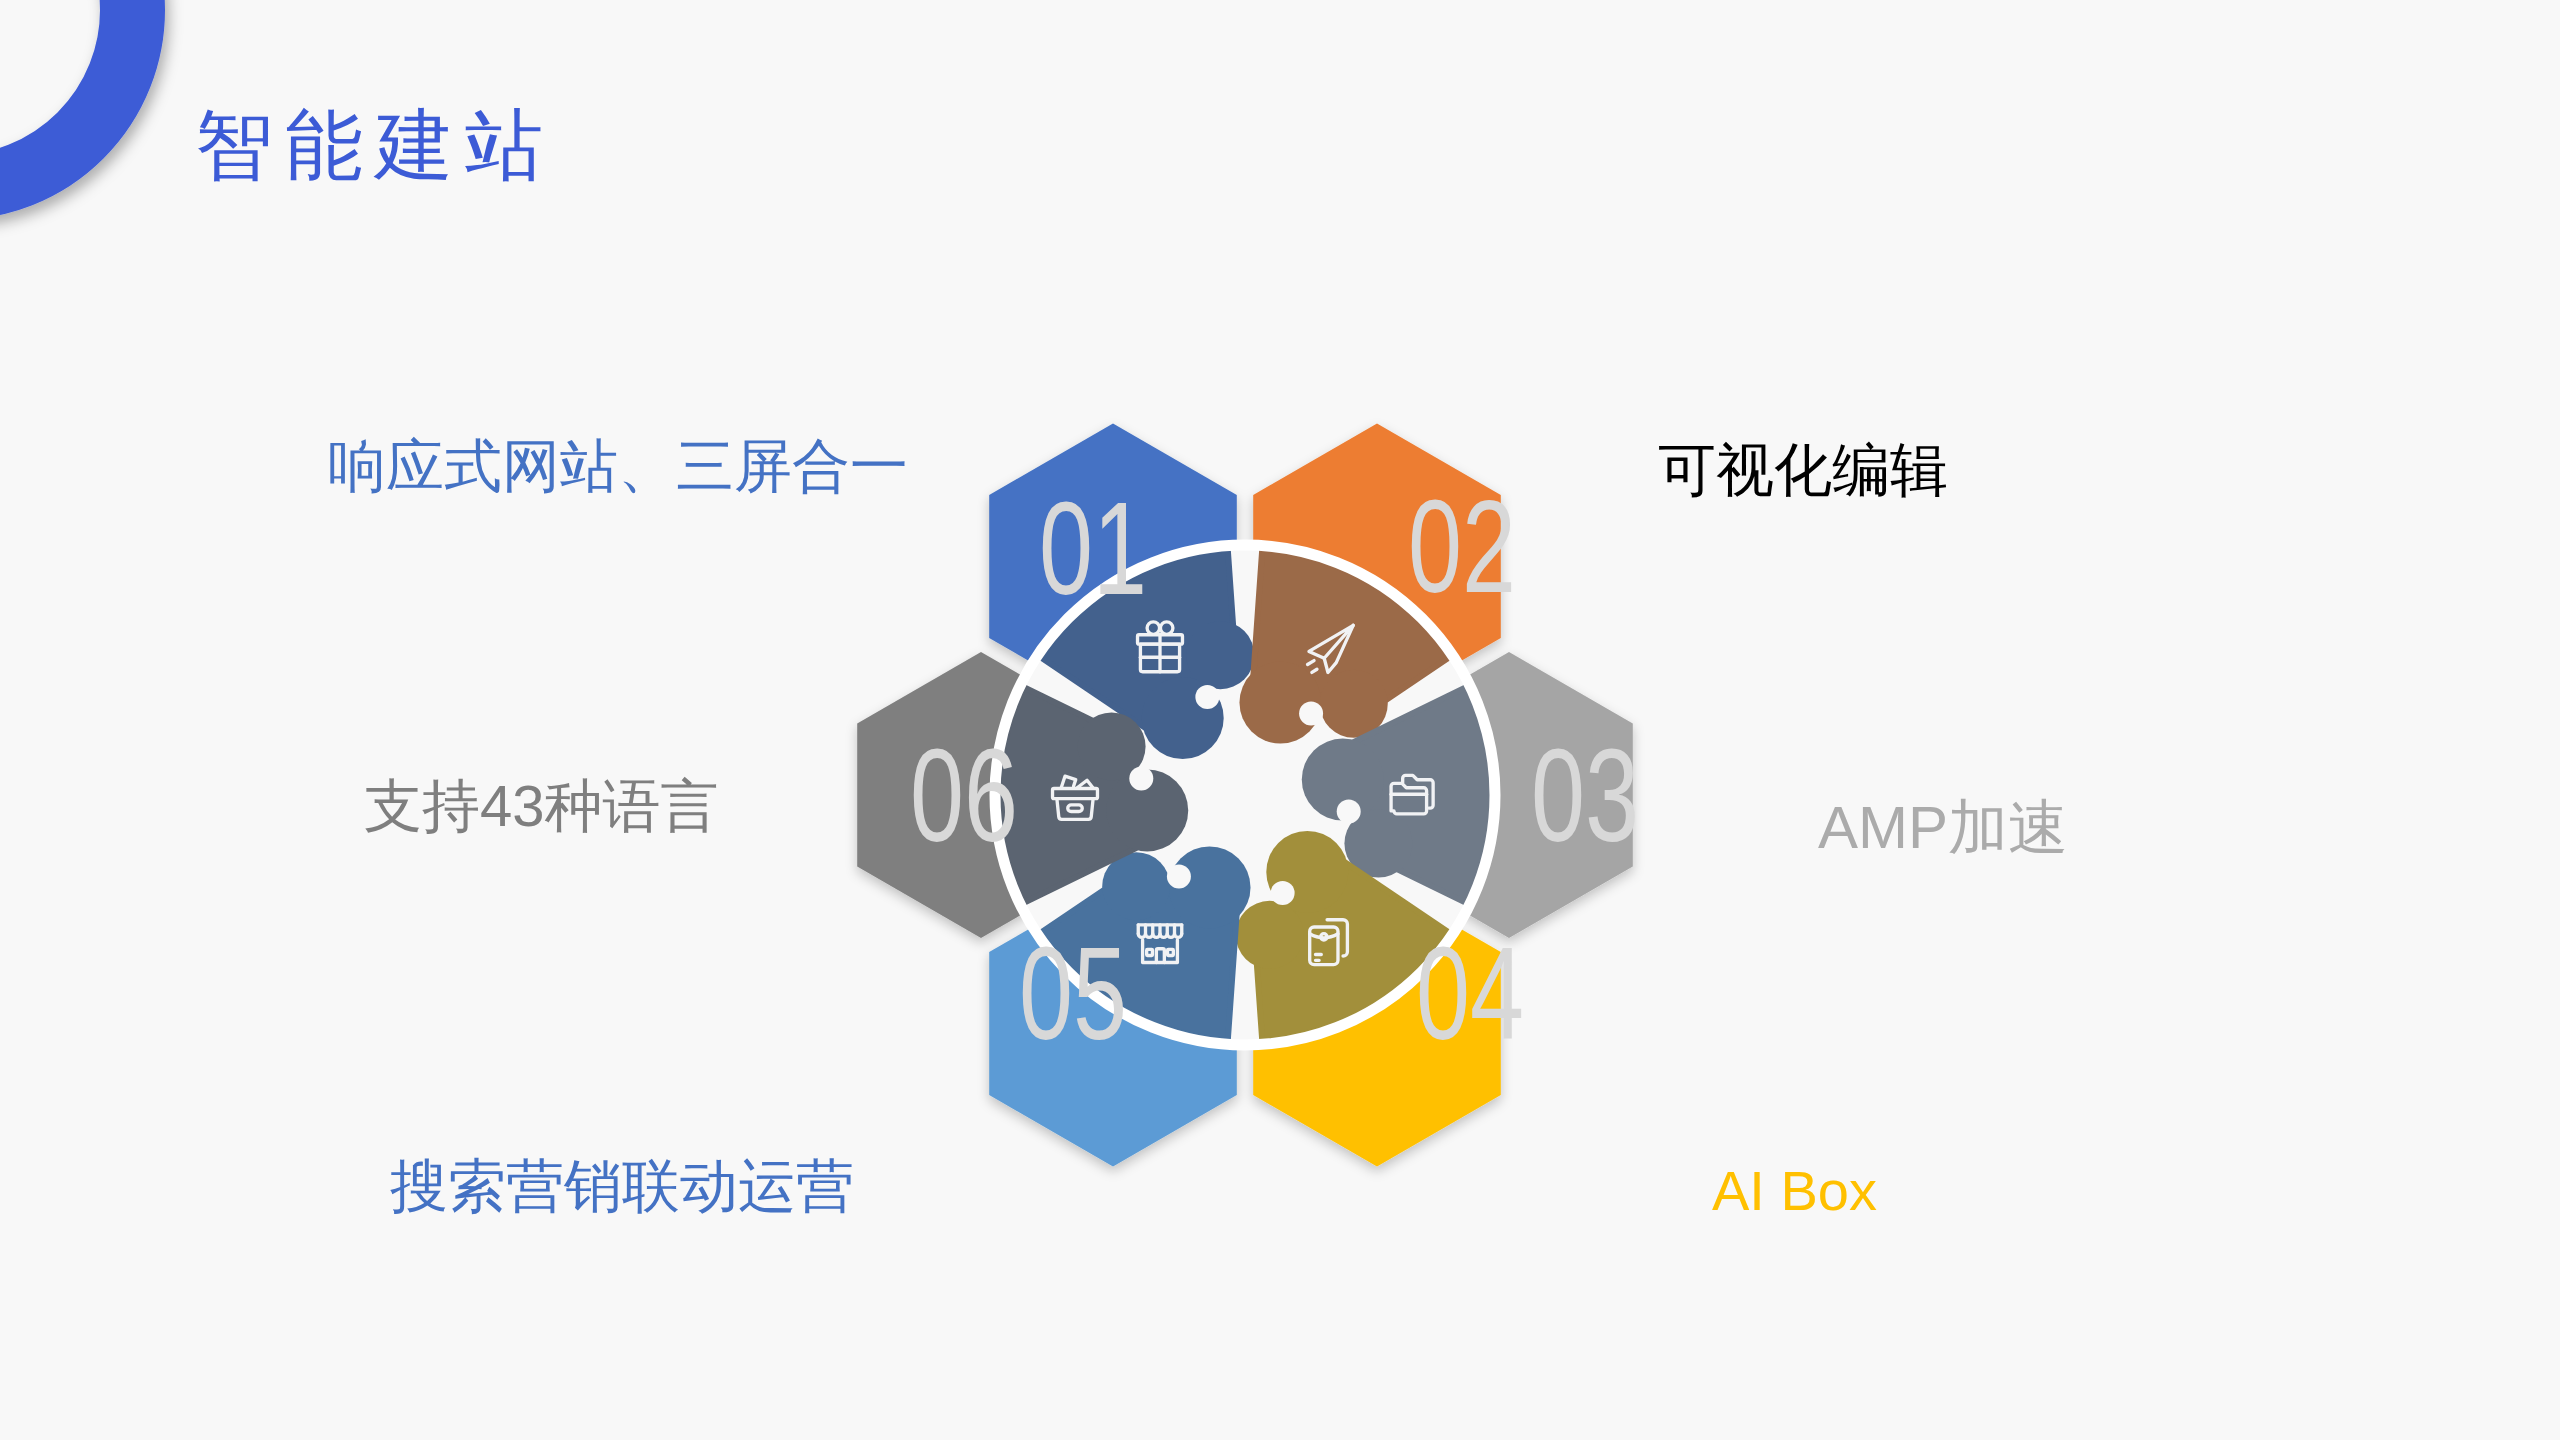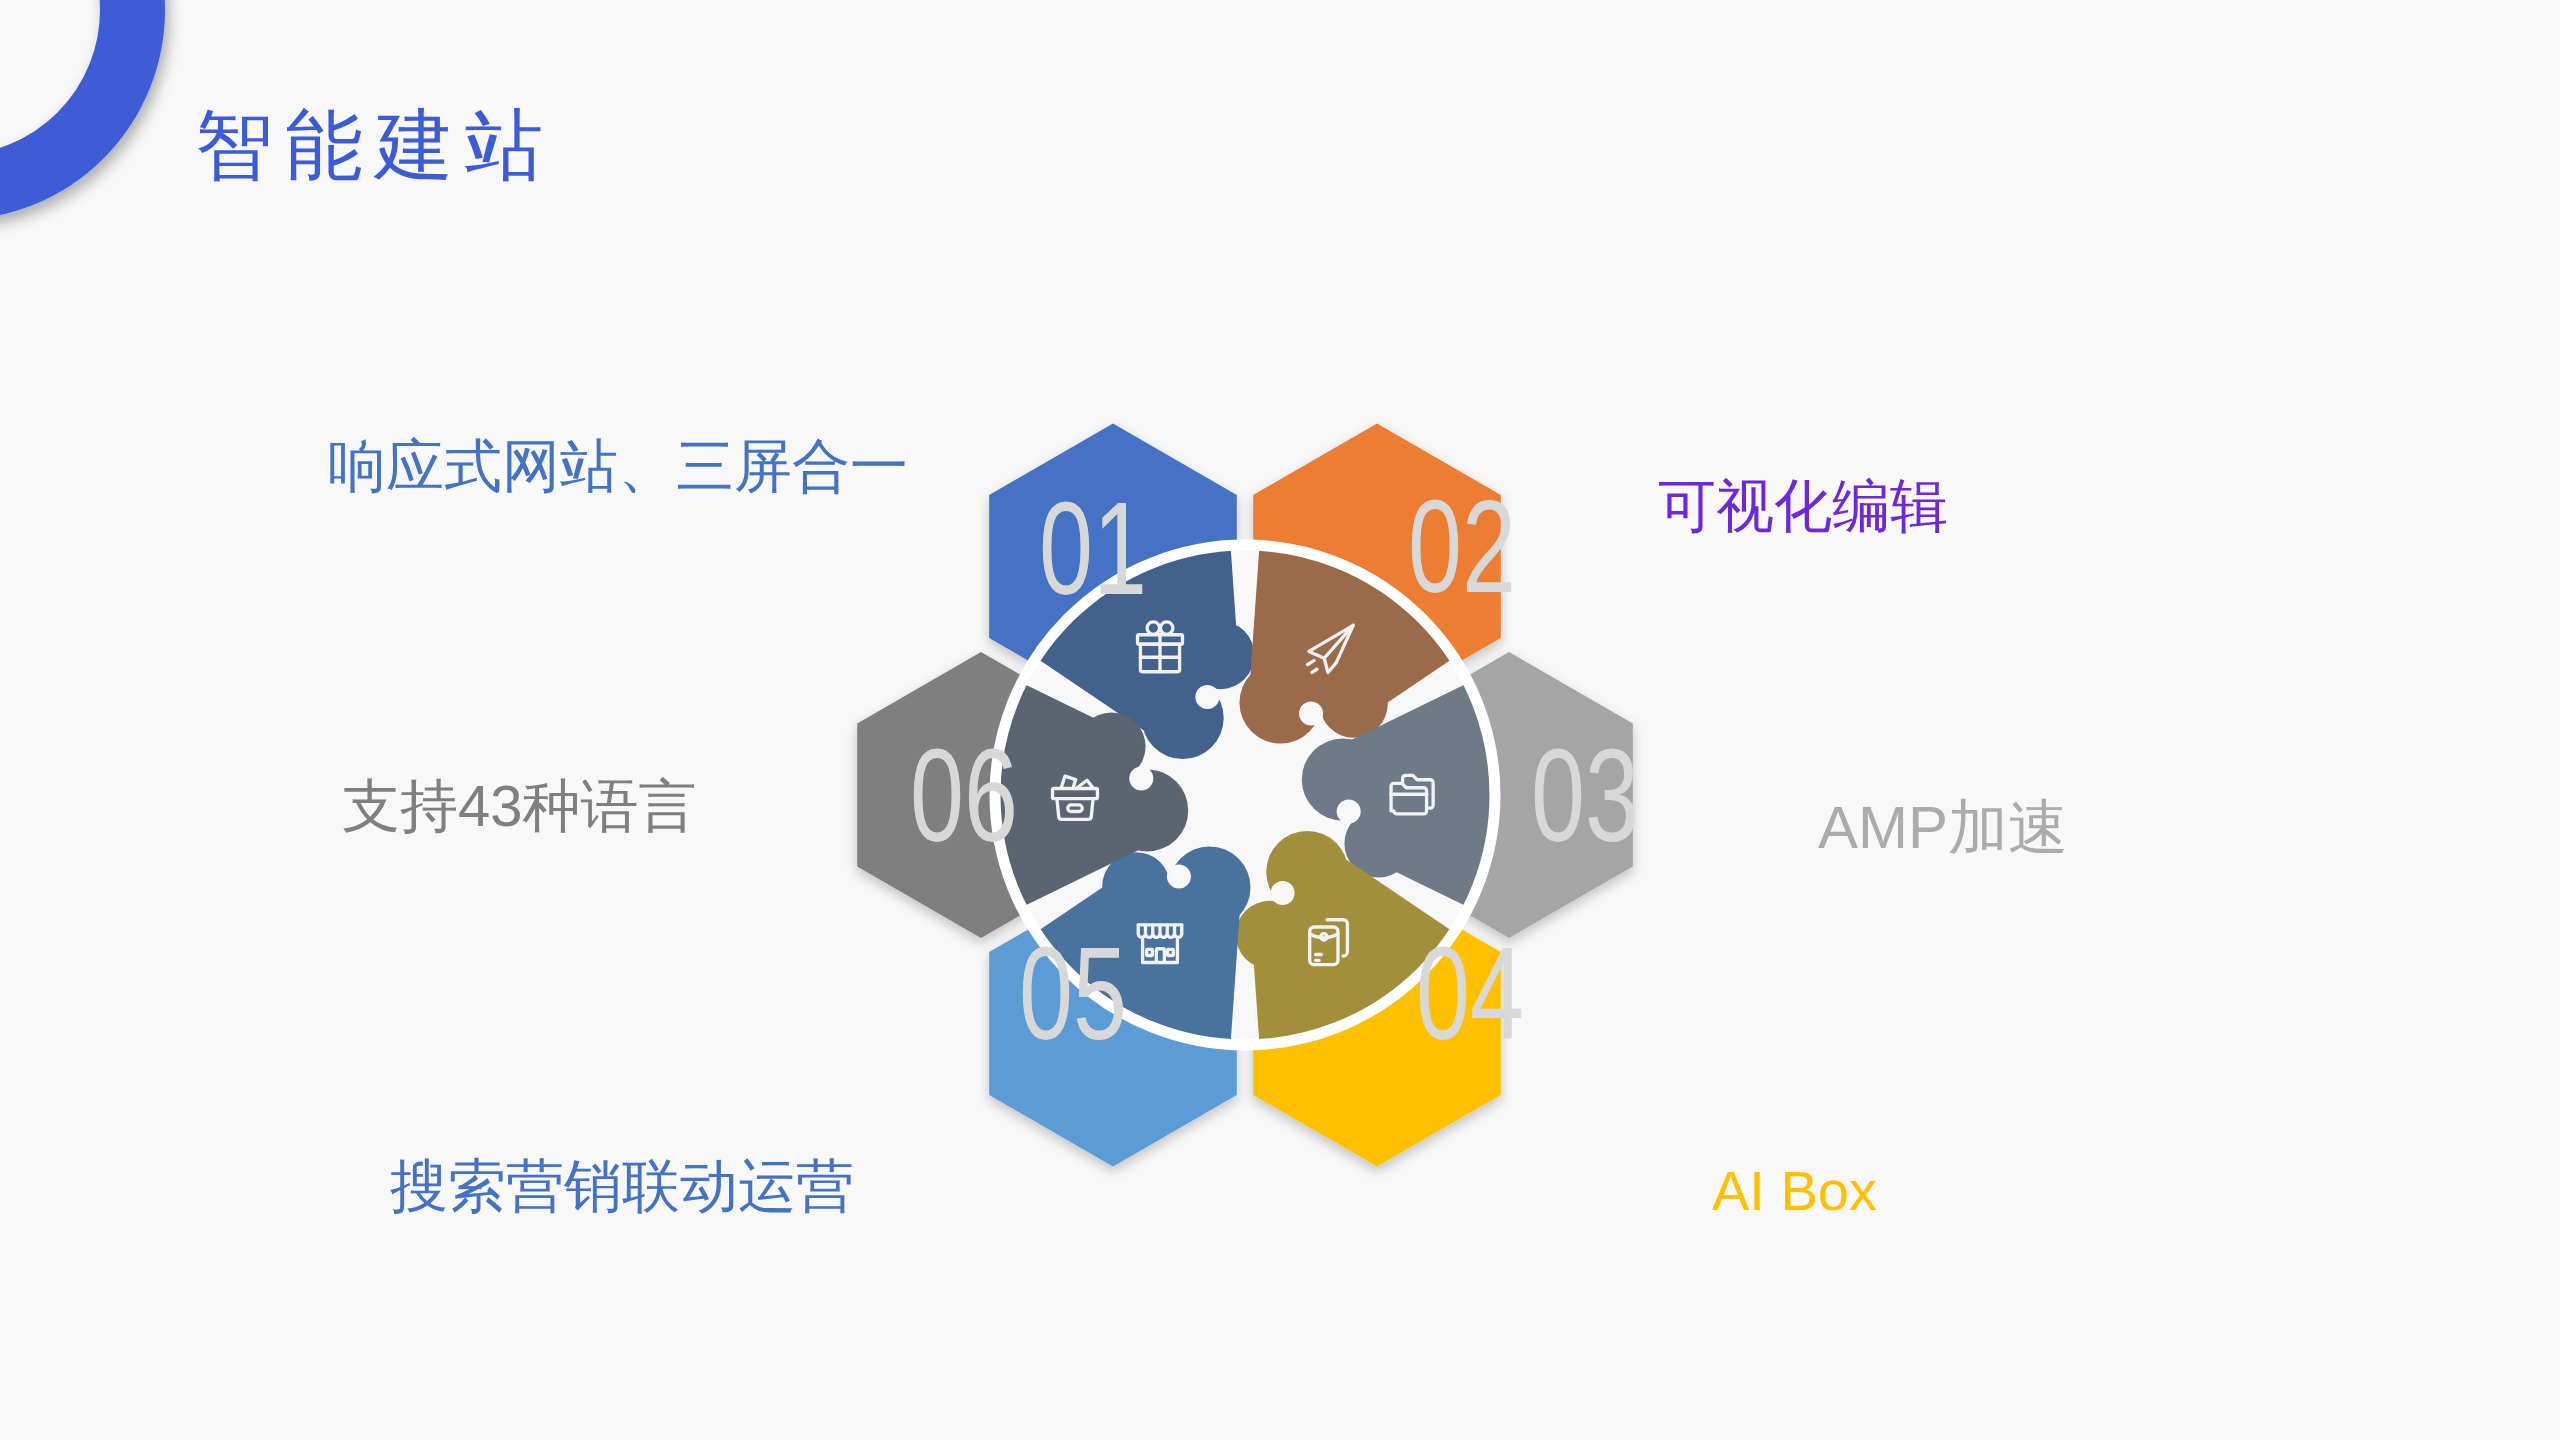--- a/index.html
+++ b/index.html
@@ -24,21 +24,21 @@
     position:absolute;
     font-size:58px;
     white-space:nowrap;
     font-weight:400;
   }
   #lbl-seg0{left:322px;top:428px;}
   #lbl-seg1{left:1658px;top:432px;}
   #lbl-seg2{left:1818px;top:772px;font-size:60px;}
   #lbl-seg3{left:1712px;top:1158px;font-size:56px;}
   #lbl-seg4{left:390px;top:1148px;}
-  #lbl-seg5{left:342px;top:768px;}
+  #lbl-seg5{left:364px;top:768px;}
 </style>
 </head>
 <body>
 
 <div class="stage">
   <svg id="scene" width="2560" height="1440" viewBox="0 0 2560 1440">
       <defs>
         <filter id="shadowHex" x="-30%" y="-30%" width="160%" height="160%">
           <feDropShadow dx="0" dy="5" stdDeviation="6" flood-color="#000" flood-opacity="0.22"></feDropShadow>
         </filter>
@@ -138,18 +138,18 @@
         <path d="M25.5 19 l6.8 -5.2 4.2 5.4"></path>
         <rect x="8.5" y="19.5" width="31" height="7" rx="1"></rect>
         <path d="M11.5 26.5 L12.8 39 a2 2 0 0 0 2 1.8 h18.4 a2 2 0 0 0 2 -1.8 L36.5 26.5"></path>
         <rect x="19" y="30.8" width="10" height="4.6" rx="2.3"></rect>
       </g>
     </svg>
 
   <div class="page-title" id="page-title" style="color: rgb(60, 91, 214);">智能建站</div>
 
   <div class="seg-label" id="lbl-seg0" style="color: rgb(68, 114, 196); margin-left: 6px;">响应式网站、三屏合一</div>
-  <div class="seg-label" id="lbl-seg1" style="color: #6d28d9; margin-top: 36px;">可视化编辑</div>
+  <div class="seg-label" id="lbl-seg1" style="color: #000000;">可视化编辑</div>
   <div class="seg-label" id="lbl-seg2" style="color: rgb(171, 171, 171); margin-top: 16px;">AMP加速</div>
   <div class="seg-label" id="lbl-seg3" style="color: rgb(255, 192, 0);">AI Box</div>
   <div class="seg-label" id="lbl-seg4" style="color: rgb(68, 114, 196); text-align: center;">搜索营销联动运营</div>
   <div class="seg-label" id="lbl-seg5" style="color: rgb(127, 127, 127);">支持43种语言</div>
 </div>
 
 </body></html>

